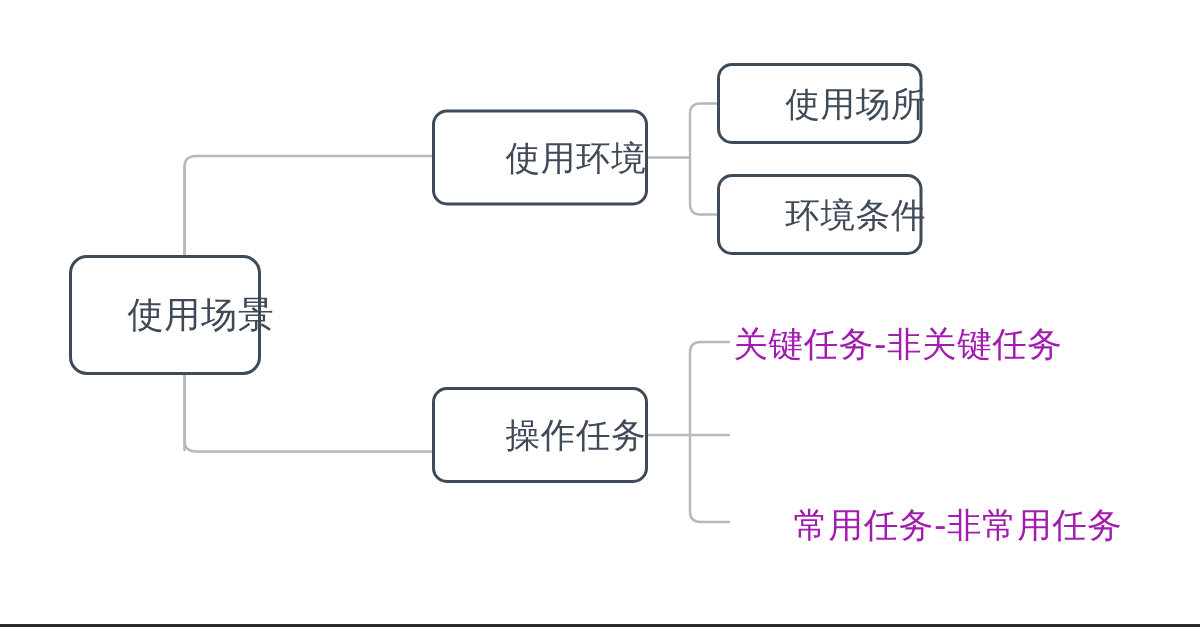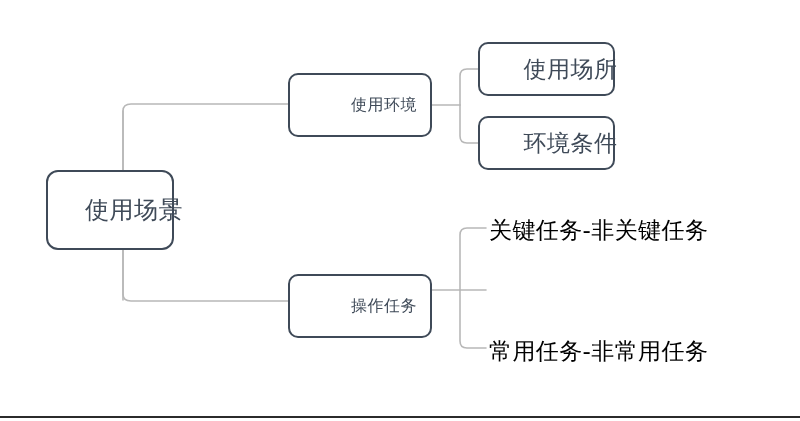--- a/index.html
+++ b/index.html
@@ -55,48 +55,48 @@
     width: 128px;
     height: 80px;
     border-radius: 12px;
     font-size: 24px;
   }
 
   .node-branch {
     left: 288px;
     width: 144px;
     height: 64px;
-    font-size: 16px;
+    font-size: 23px;
   }
   .node-branch-env  { top: 73px; }
-  .node-branch-task { top: 258px; margin-top: 16px; }
+  .node-branch-task { top: 258px; }
 
   .node-leaf {
     left: 478px;
     width: 137px;
     height: 54px;
     font-size: 23px;
     border-width: 2.5px;
   }
   .node-leaf-place { top: 42px; }
   .node-leaf-cond  { top: 116px; text-align: right; }
 
   .text-item {
     position: absolute;
     z-index: 2;
     left: 489px;
-    color: #000000;
+    color: #a21caf;
     font-size: 23px;
     letter-spacing: 0.4px;
     white-space: nowrap;
     line-height: 1;
   }
   .text-item-1 { top: 219px; }
   .text-item-2 { top: 282px; }
-  .text-item-3 { top: 340px; }
+  .text-item-3 { top: 340px; margin-left: 40px; }
 
   #bottom-rule {
     position: absolute;
     left: 0;
     top: 416px;
     width: 800px;
     height: 2px;
     background: #2b2b2b;
     z-index: 3;
   }

